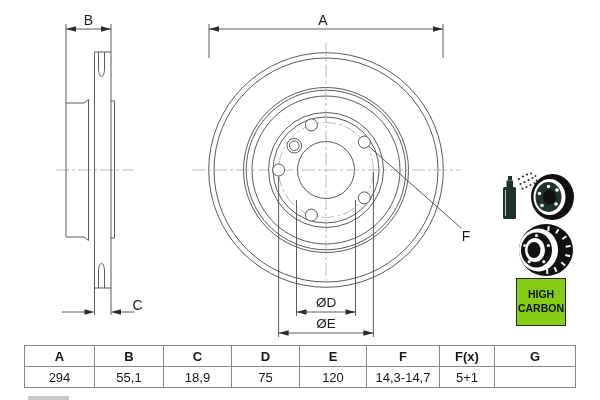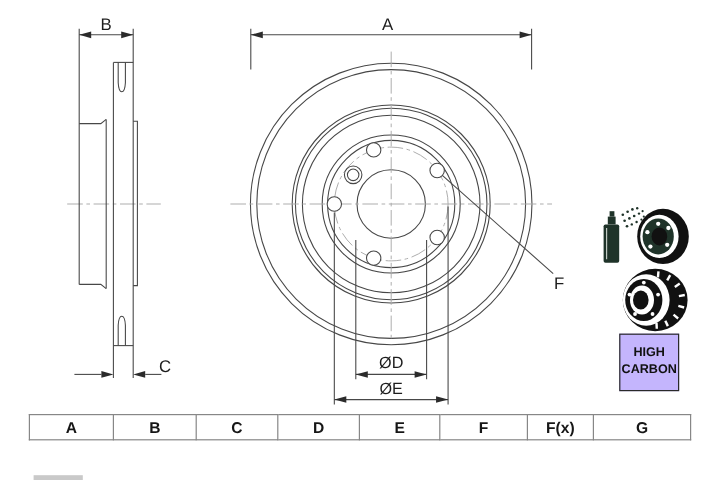--- a/index.html
+++ b/index.html
@@ -14,21 +14,21 @@
   .cl  { stroke:#a9a9a9; stroke-width:0.8; fill:none; stroke-dasharray:13 3 3 3; }
   .arr { fill:#2b2b2b; stroke:none; }
   .dimtxt  { font:14px "Liberation Sans", sans-serif; fill:#1c1c1c; }
   .dimtxt2 { font:13.5px "Liberation Sans", sans-serif; fill:#1c1c1c; }
   .dk  { fill:#1f3329; stroke:none; }
   .blk { fill:#111111; stroke:none; }
   .wht { fill:#ffffff; stroke:none; }
 
   .hc-box {
     position:absolute; left:516px; top:278px; width:50px; height:48px;
-    border:1.5px solid #2a2a2a; background:#c4b5fd; box-sizing:border-box;
+    border:1.5px solid #2a2a2a; background:#84cc16; box-sizing:border-box;
     display:flex; align-items:center; justify-content:center; text-align:center;
     font-size:10.5px; font-weight:bold; color:#111; line-height:1.3;
   }
   table.dims {
     position:absolute; left:24px; top:345px; width:551px;
     border-collapse:collapse; table-layout:fixed;
     font-size:13px; color:#161616;
   }
   table.dims th, table.dims td {
     border:1px solid #878787; height:20px; padding:0; text-align:center;
@@ -221,18 +221,28 @@
         <tr>
       <th>A</th>
       <th>B</th>
       <th>C</th>
       <th>D</th>
       <th>E</th>
       <th>F</th>
       <th>F(x)</th>
       <th>G</th>
     </tr>
+    <tr>
+      <td>294</td>
+      <td>55,1</td>
+      <td>18,9</td>
+      <td>75</td>
+      <td>120</td>
+      <td>14,3-14,7</td>
+      <td>5+1</td>
+      <td></td>
+    </tr>
   </tbody>
     </table>
 
   <div class="bottom-bar"></div>
 
 </div>
 
 </body></html>

